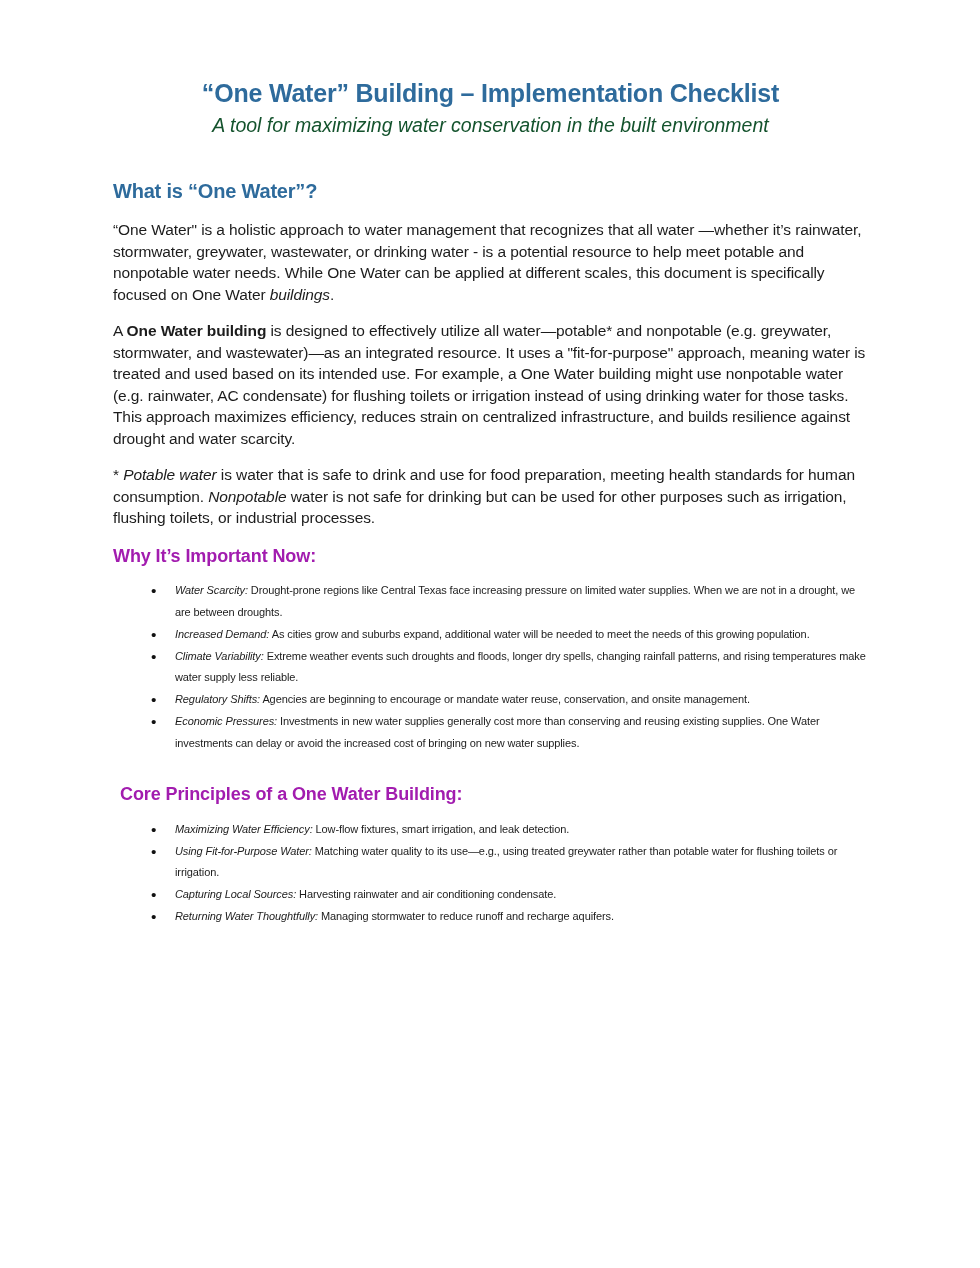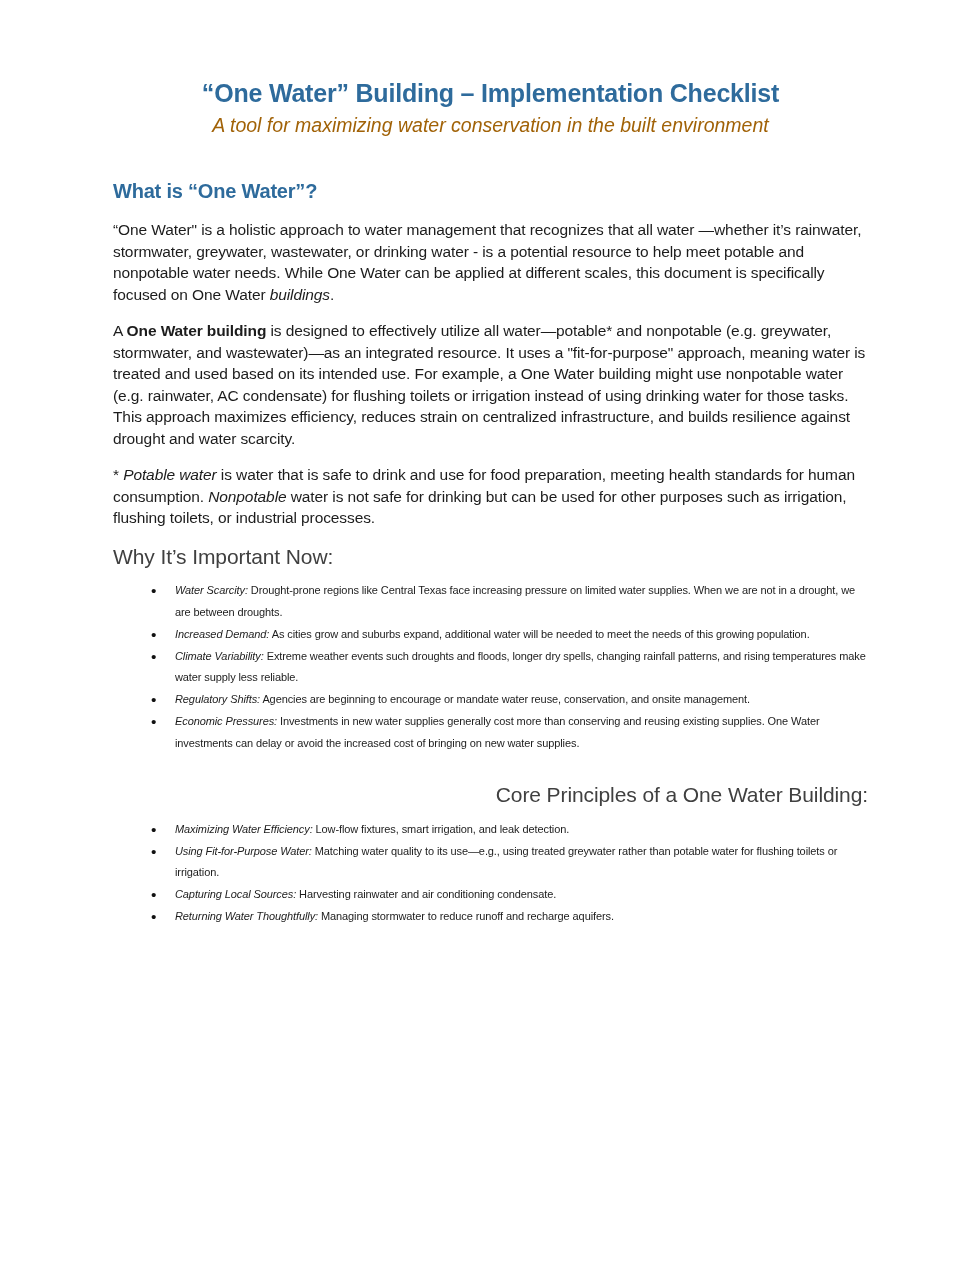--- a/index.html
+++ b/index.html
@@ -26,21 +26,21 @@
     color: #2e6b9c;
     letter-spacing: -0.2px;
     line-height: 31px;
     margin: 0;
   }
   .doc-subtitle {
     text-align: center;
     font-size: 19.5px;
     font-style: italic;
     font-weight: 400;
-    color: #a16207;
+    color: #14532d;
     line-height: 27px;
     margin: 3px 0 10px 0;
   }
   .h-blue {
     font-size: 20px;
     font-weight: 700;
     color: #2e6b9c;
     letter-spacing: -0.2px;
     margin: 40px 0 0 0;
     line-height: 25px;
@@ -48,31 +48,30 @@
   .para {
     font-size: 15.5px;
     line-height: 21.5px;
     letter-spacing: -0.1px;
     margin: 15px 0 0 0;
     text-align: left;
   }
   .para .it { font-style: italic; }
   .para .b  { font-weight: 700; text-align: center; }
   .h-bold {
-    font-size: 21px;
-    font-weight: 400;
-    color: #404040;
+    font-size: 18px;
+    font-weight: 700;
+    color: #a21caf;
     margin: 17px 0 0 0;
     line-height: 21.5px;
     letter-spacing: -0.1px;
   }
   .h-bold.core {
     margin-top: 30px;
     margin-left: 7px;
-    text-align: right;
   }
   ul.bullets {
     list-style: none;
     margin: 13px 0 0 0;
     padding: 0 0 0 62px;
     font-size: 11px;
     line-height: 21.5px;
     letter-spacing: -0.1px;
   }
   ul.bullets.core-list { margin-top: 13px; }

